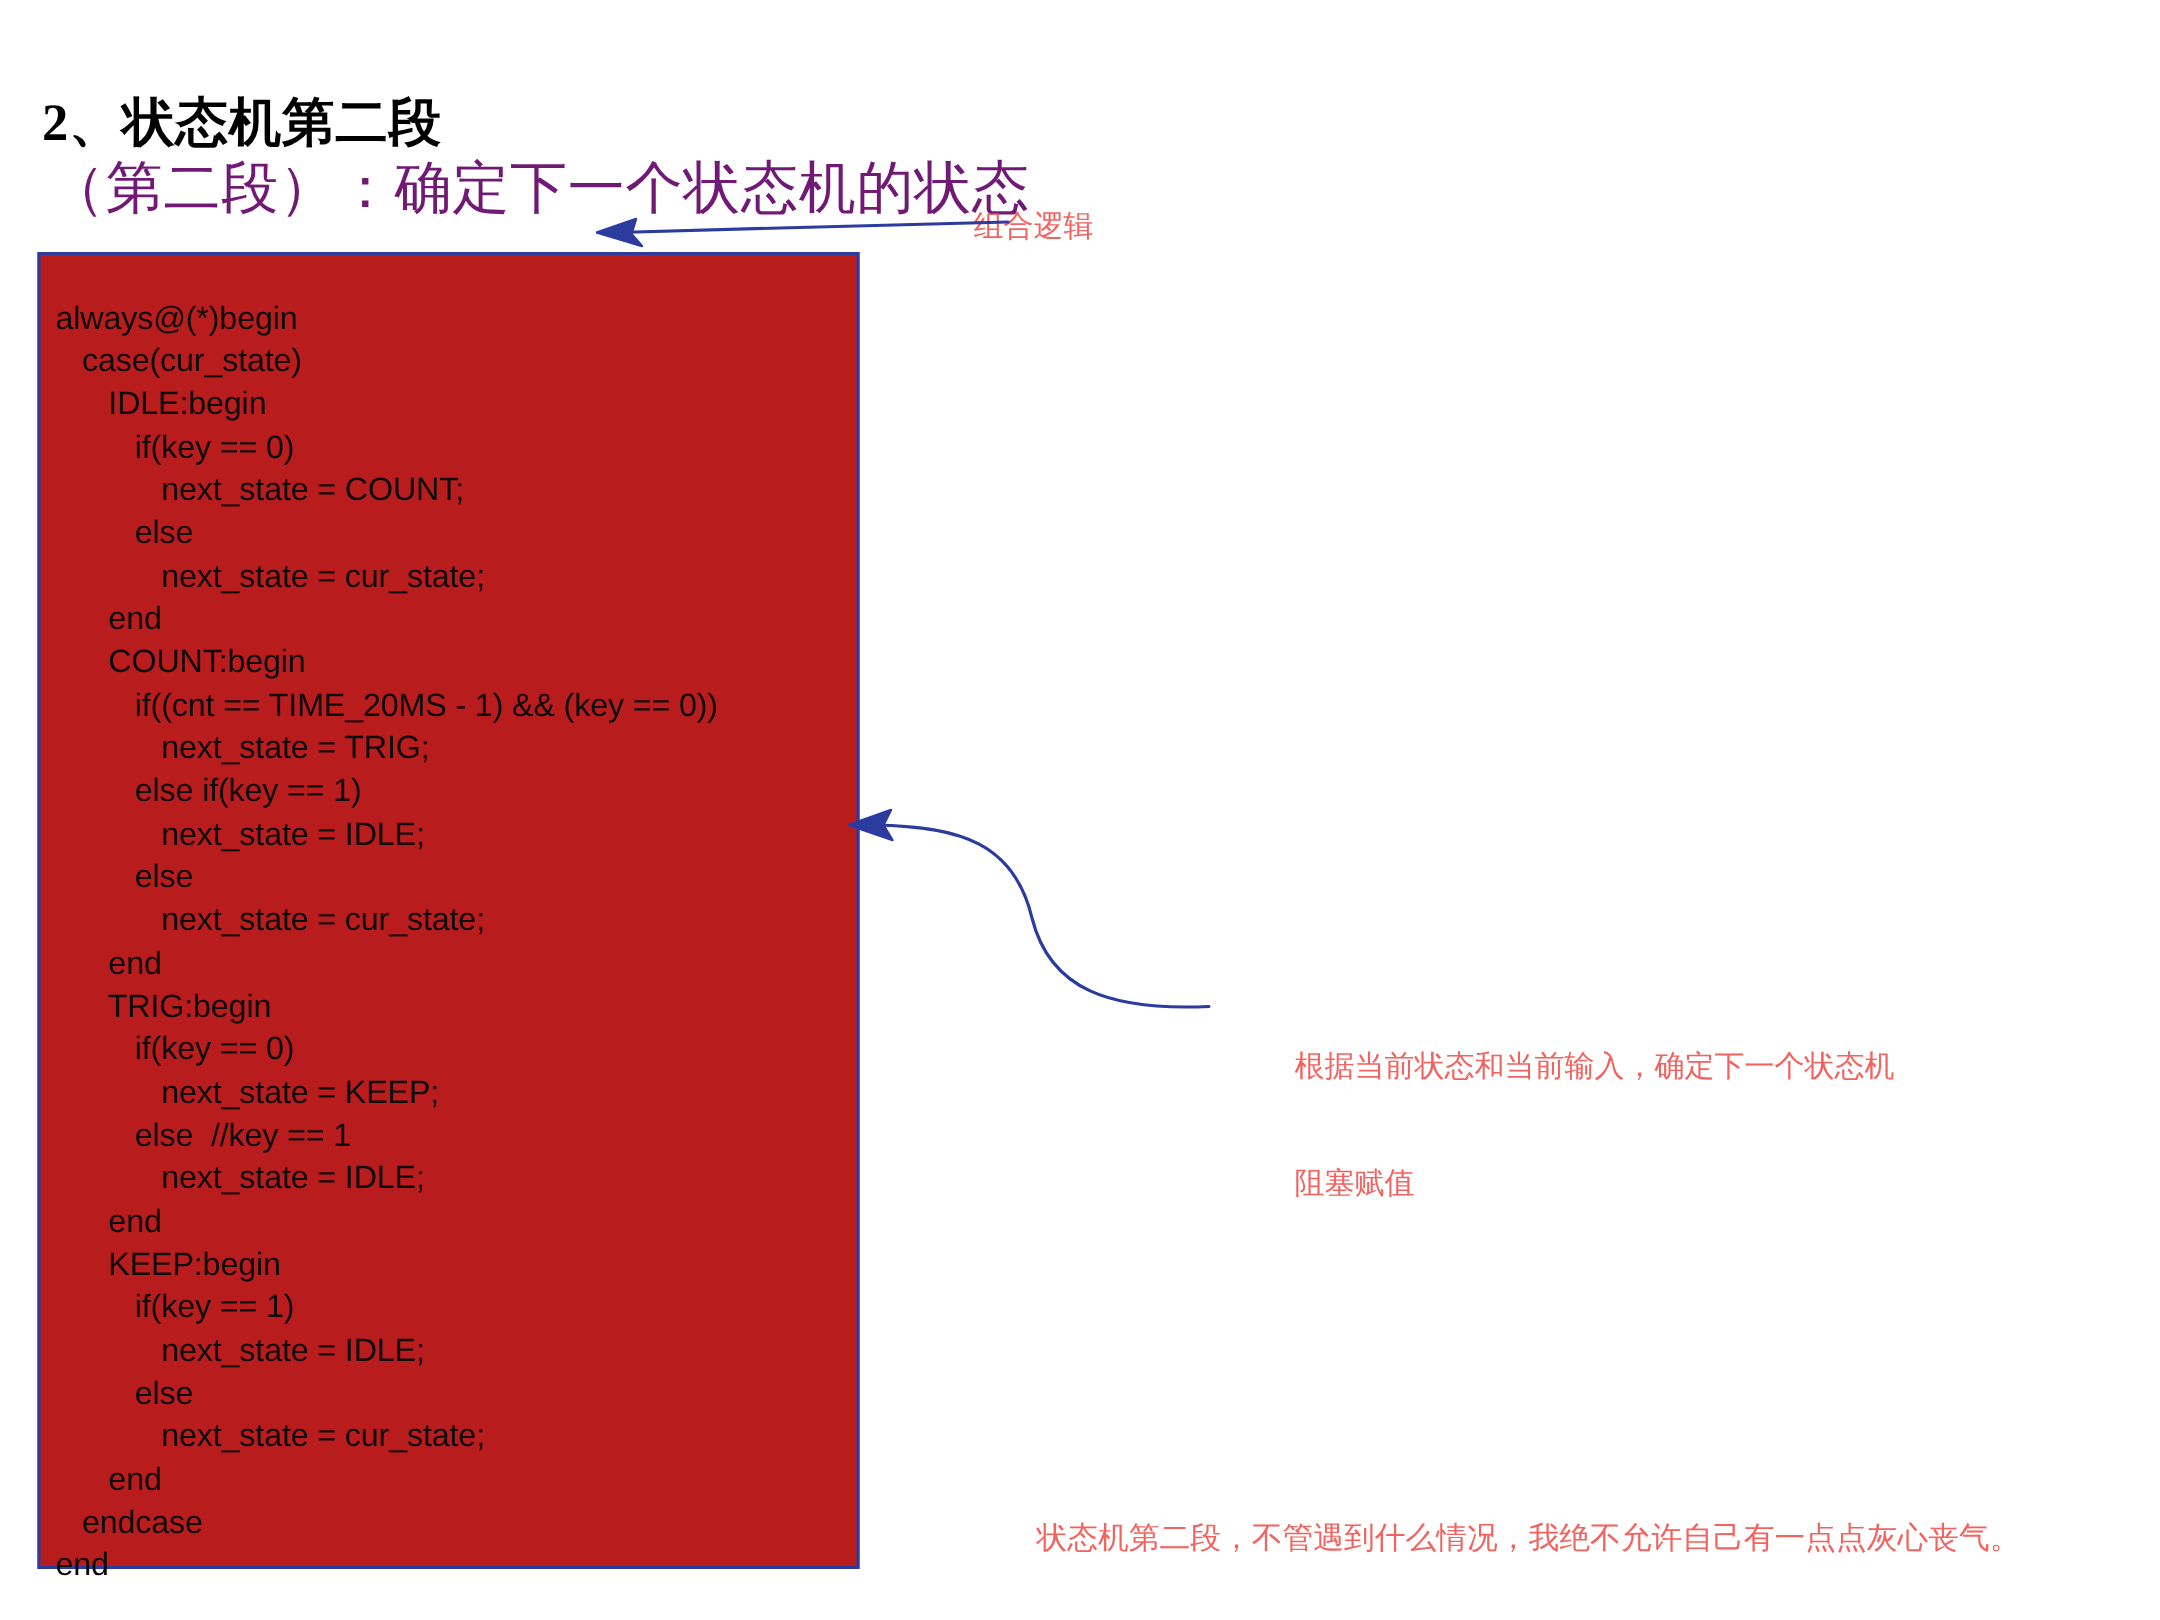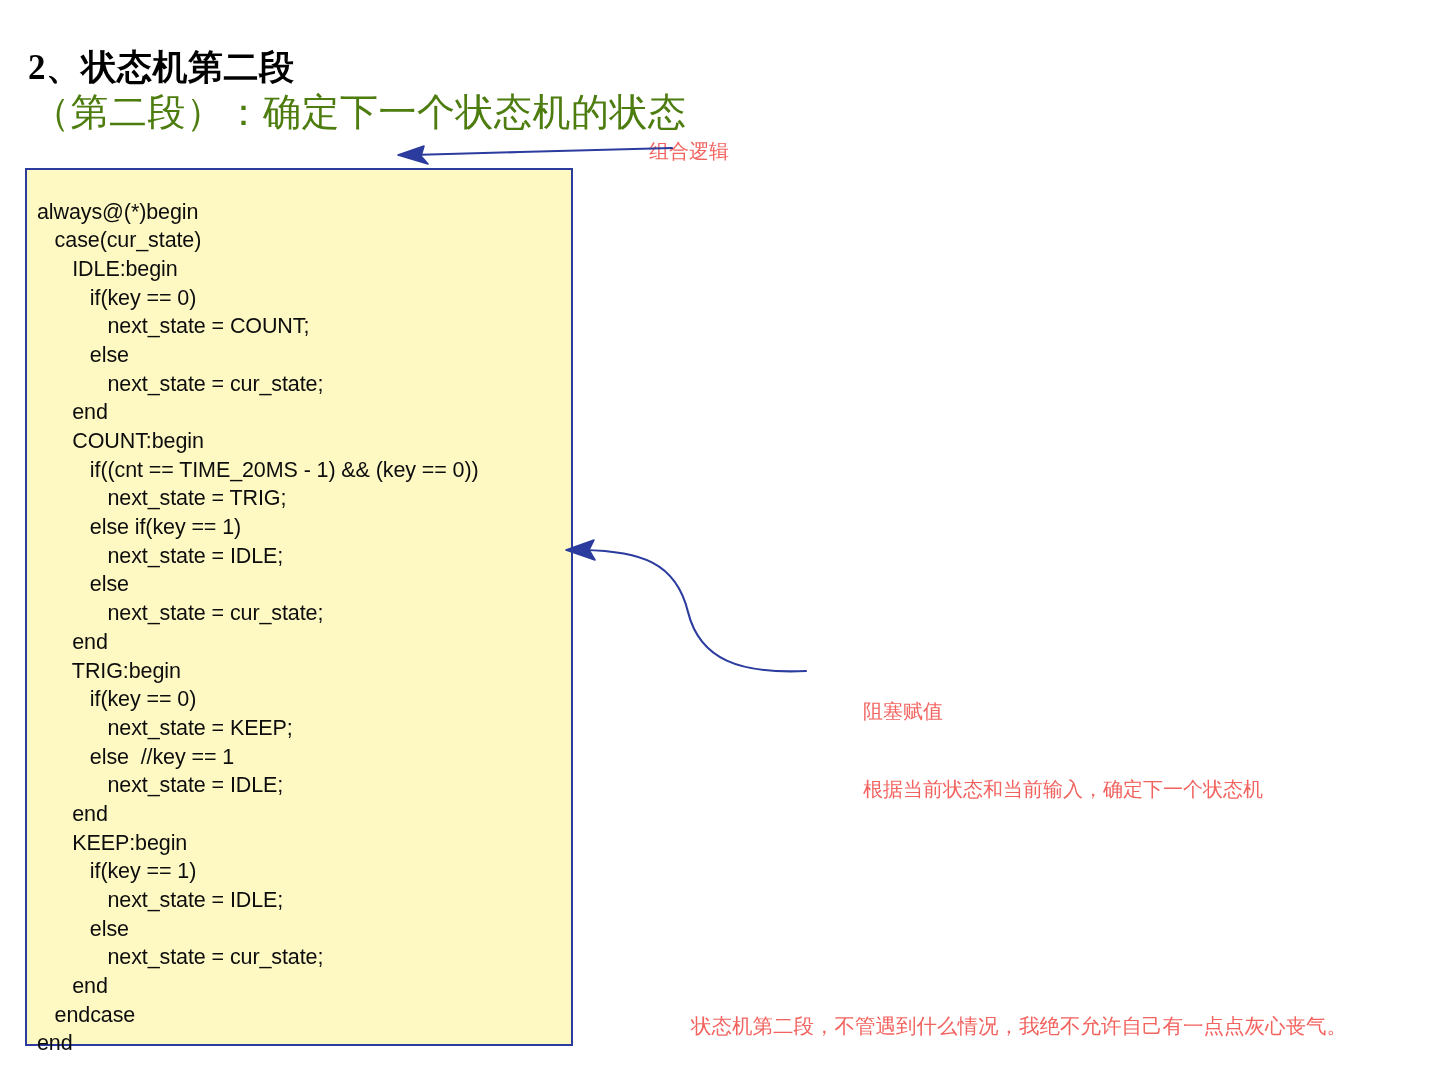--- a/index.html
+++ b/index.html
@@ -13,52 +13,52 @@
     position: relative;
     overflow: hidden;
     font-family: "Liberation Sans", sans-serif;
     color: #000000;
   }
 
   
   #title-block {
     position: absolute;
     left: 28px;
-    top: 46px;
+    top: 60px;
     width: 1000px;
   }
   #title-line-1 {
     font-family: "Liberation Serif", serif;
     font-weight: bold;
     font-size: 35px;
     line-height: 44px;
     letter-spacing: 0.5px;
     color: #000000;
     white-space: nowrap;
   }
   #title-line-2 {
     font-family: "Liberation Serif", serif;
     font-weight: normal;
     font-size: 38px;
     line-height: 45px;
     letter-spacing: 0.5px;
-    color: #4d7c0f;
+    color: #701a75;
     white-space: nowrap;
     padding-left: 4px;
   }
 
   
   #code-box {
     position: absolute;
     left: 25px;
     top: 168px;
     width: 548px;
     height: 878px;
     border: 2px solid #2b3b9e;
-    background: #fef9c3;
+    background: #b91c1c;
     box-sizing: border-box;
   }
   #code-listing {
     position: absolute;
     left: 10px;
     top: 6px;
     font-family: "Liberation Sans", sans-serif;
     font-size: 21.5px;
     line-height: 28.7px;
     color: #0d0d0d;
@@ -119,22 +119,22 @@
   <div id="title-line-2">（第二段）：确定下一个状态机的状态</div>
 </div>
 
 <div id="code-box">
   <pre id="code-listing"><div class="code-line">always@(*)begin</div><div class="code-line">   case(cur_state)</div><div class="code-line">      IDLE:begin</div><div class="code-line">         if(key == 0)</div><div class="code-line">            next_state = COUNT;</div><div class="code-line">         else</div><div class="code-line">            next_state = cur_state;</div><div class="code-line">      end</div><div class="code-line">      COUNT:begin</div><div class="code-line">         if((cnt == TIME_20MS - 1) &amp;&amp; (key == 0))</div><div class="code-line">            next_state = TRIG;</div><div class="code-line">         else if(key == 1)</div><div class="code-line">            next_state = IDLE;</div><div class="code-line">         else</div><div class="code-line">            next_state = cur_state;</div><div class="code-line">      end</div><div class="code-line">      TRIG:begin</div><div class="code-line">         if(key == 0)</div><div class="code-line">            next_state = KEEP;</div><div class="code-line">         else  //key == 1</div><div class="code-line">            next_state = IDLE;</div><div class="code-line">      end</div><div class="code-line">      KEEP:begin</div><div class="code-line">         if(key == 1)</div><div class="code-line">            next_state = IDLE;</div><div class="code-line">         else</div><div class="code-line">            next_state = cur_state;</div><div class="code-line">      end</div><div class="code-line">   endcase</div><div class="code-line">end</div></pre>
 </div>
 
 <div class="annotation" id="annotation-comb-logic">组合逻辑</div>
 
 <div class="annotation" id="annotation-blocking">
+  <span class="ann-row">根据当前状态和当前输入，确定下一个状态机</span>
   <span class="ann-row">阻塞赋值</span>
-  <span class="ann-row">根据当前状态和当前输入，确定下一个状态机</span>
 </div>
 
 <div class="annotation" id="annotation-motto">状态机第二段，不管遇到什么情况，我绝不允许自己有一点点灰心丧气。</div>
 
 <svg id="arrow-layer" viewBox="0 0 1440 1080" width="1440" height="1080">
 
   <g>
     <path d="M 672 148 L 520 152 L 412 155" fill="none" stroke="#2b3b9e" stroke-width="2.1" stroke-linecap="round"></path>
     <path d="M 398 155 L 424 146 L 421 156 L 428 164 Z" fill="#2b3b9e" stroke="#2b3b9e" stroke-width="1.6" stroke-linejoin="round"></path>
   </g>

